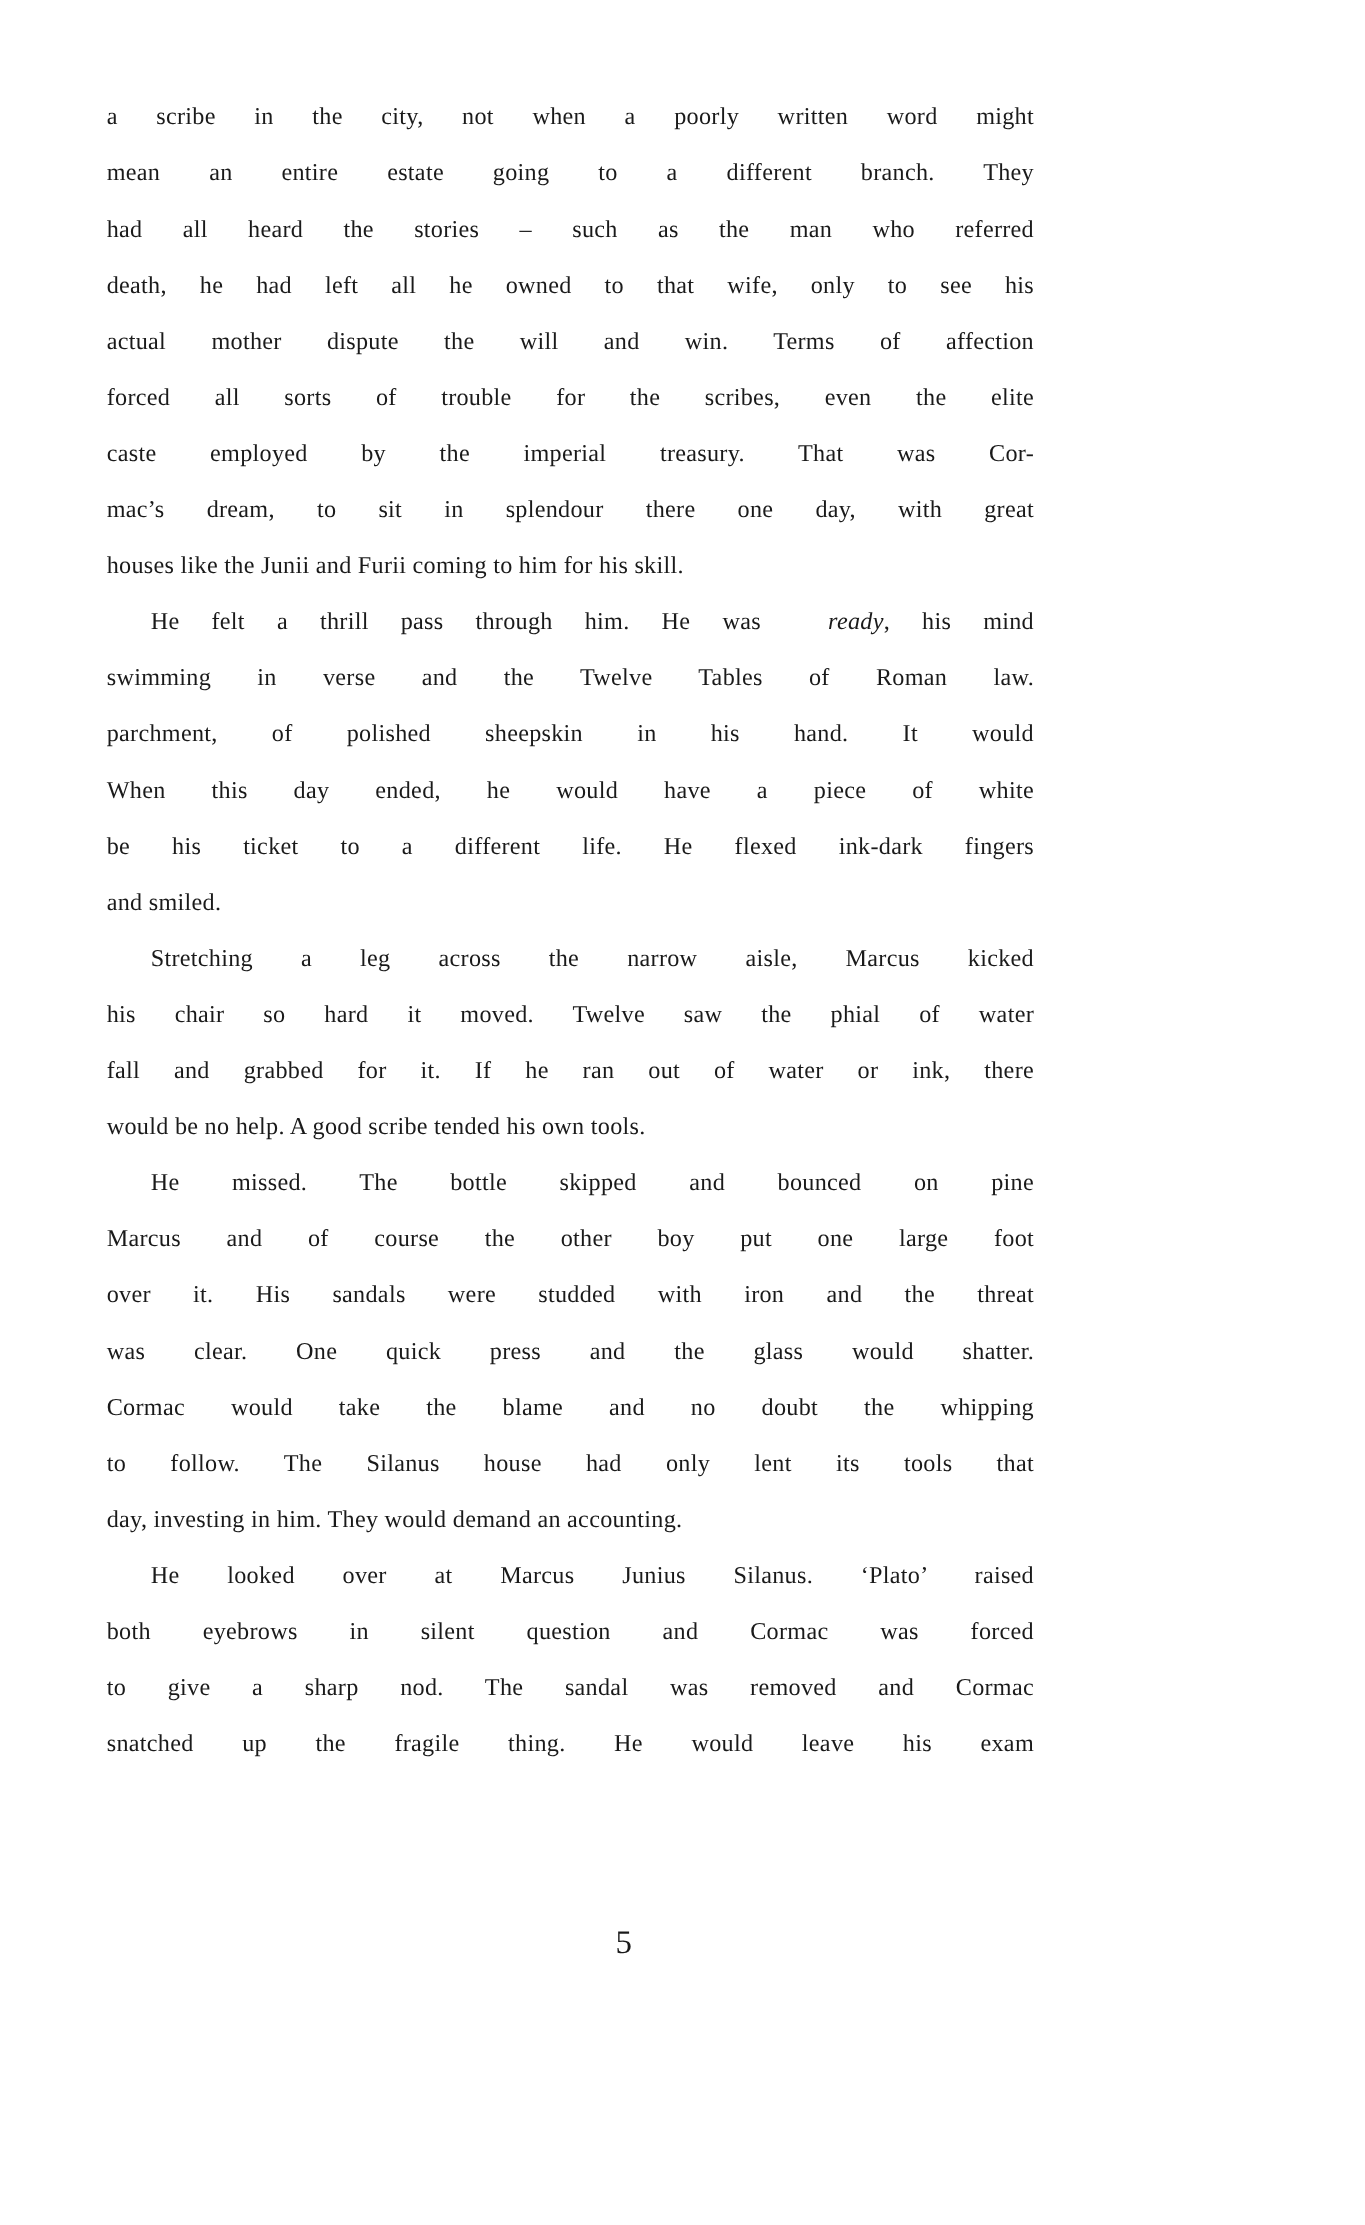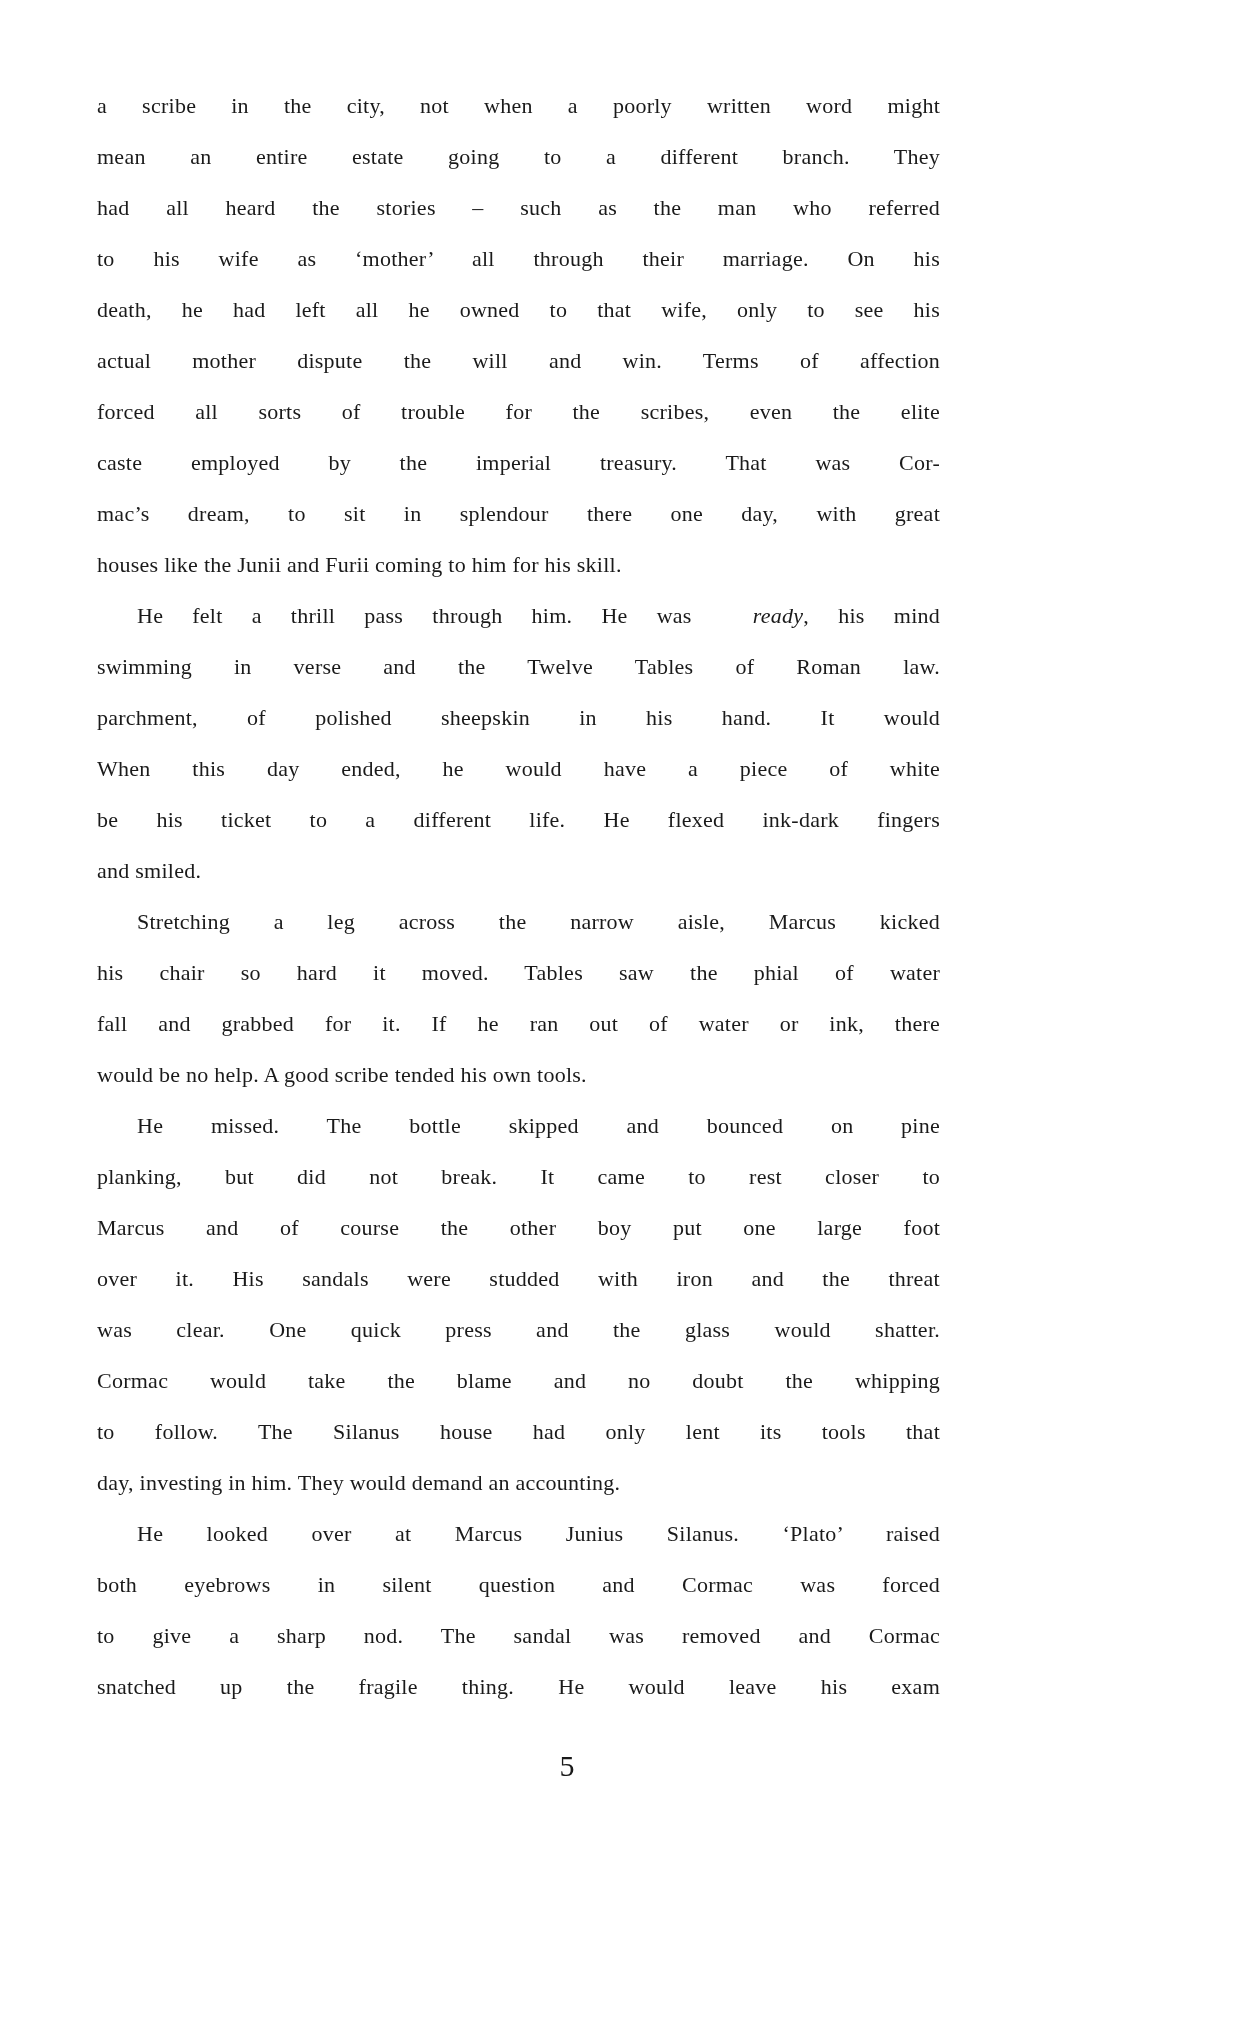--- a/index.html
+++ b/index.html
@@ -44,45 +44,43 @@
 </style>
 </head>
 <body>
 
 <div class="book-page">
   <div class="text-block">
       <div class="paragraph">
         <div class="line"><span>a scribe in the city, not when a poorly written word might</span></div>
         <div class="line"><span>mean an entire estate going to a different branch. They</span></div>
         <div class="line"><span>had all heard the stories – such as the man who referred</span></div>
-        <div class="line"><span>to his wife as ‘mother’ all through their marriage. On his</span></div>
         <div class="line"><span>death, he had left all he owned to that wife, only to see his</span></div>
         <div class="line"><span>actual mother dispute the will and win. Terms of affection</span></div>
         <div class="line"><span>forced all sorts of trouble for the scribes, even the elite</span></div>
         <div class="line"><span>caste employed by the imperial treasury. That was Cor-</span></div>
         <div class="line"><span>mac’s dream, to sit in splendour there one day, with great</span></div>
         <div class="line ragged"><span>houses like the Junii and Furii coming to him for his skill.</span></div>
       </div>
       <div class="paragraph">
         <div class="line indent"><span>He felt a thrill pass through him. He was </span><em>ready</em><span>, his mind</span></div>
         <div class="line"><span>swimming in verse and the Twelve Tables of Roman law.</span></div>
         <div class="line"><span>parchment, of polished sheepskin in his hand. It would</span></div>
         <div class="line"><span>When this day ended, he would have a piece of white</span></div>
         <div class="line"><span>be his ticket to a different life. He flexed ink-dark fingers</span></div>
         <div class="line ragged"><span>and smiled.</span></div>
       </div>
       <div class="paragraph">
         <div class="line indent"><span>Stretching a leg across the narrow aisle, Marcus kicked</span></div>
-        <div class="line"><span>his chair so hard it moved. Tables saw the phial of water</span></div>
+        <div class="line"><span>his chair so hard it moved. Twelve saw the phial of water</span></div>
         <div class="line"><span>fall and grabbed for it. If he ran out of water or ink, there</span></div>
         <div class="line ragged"><span>would be no help. A good scribe tended his own tools.</span></div>
       </div>
       <div class="paragraph">
         <div class="line indent"><span>He missed. The bottle skipped and bounced on pine</span></div>
-        <div class="line"><span>planking, but did not break. It came to rest closer to</span></div>
         <div class="line"><span>Marcus and of course the other boy put one large foot</span></div>
         <div class="line"><span>over it. His sandals were studded with iron and the threat</span></div>
         <div class="line"><span>was clear. One quick press and the glass would shatter.</span></div>
         <div class="line"><span>Cormac would take the blame and no doubt the whipping</span></div>
         <div class="line"><span>to follow. The Silanus house had only lent its tools that</span></div>
         <div class="line ragged"><span>day, investing in him. They would demand an accounting.</span></div>
       </div>
       <div class="paragraph">
         <div class="line indent"><span>He looked over at Marcus Junius Silanus. ‘Plato’ raised</span></div>
         <div class="line"><span>both eyebrows in silent question and Cormac was forced</span></div>

